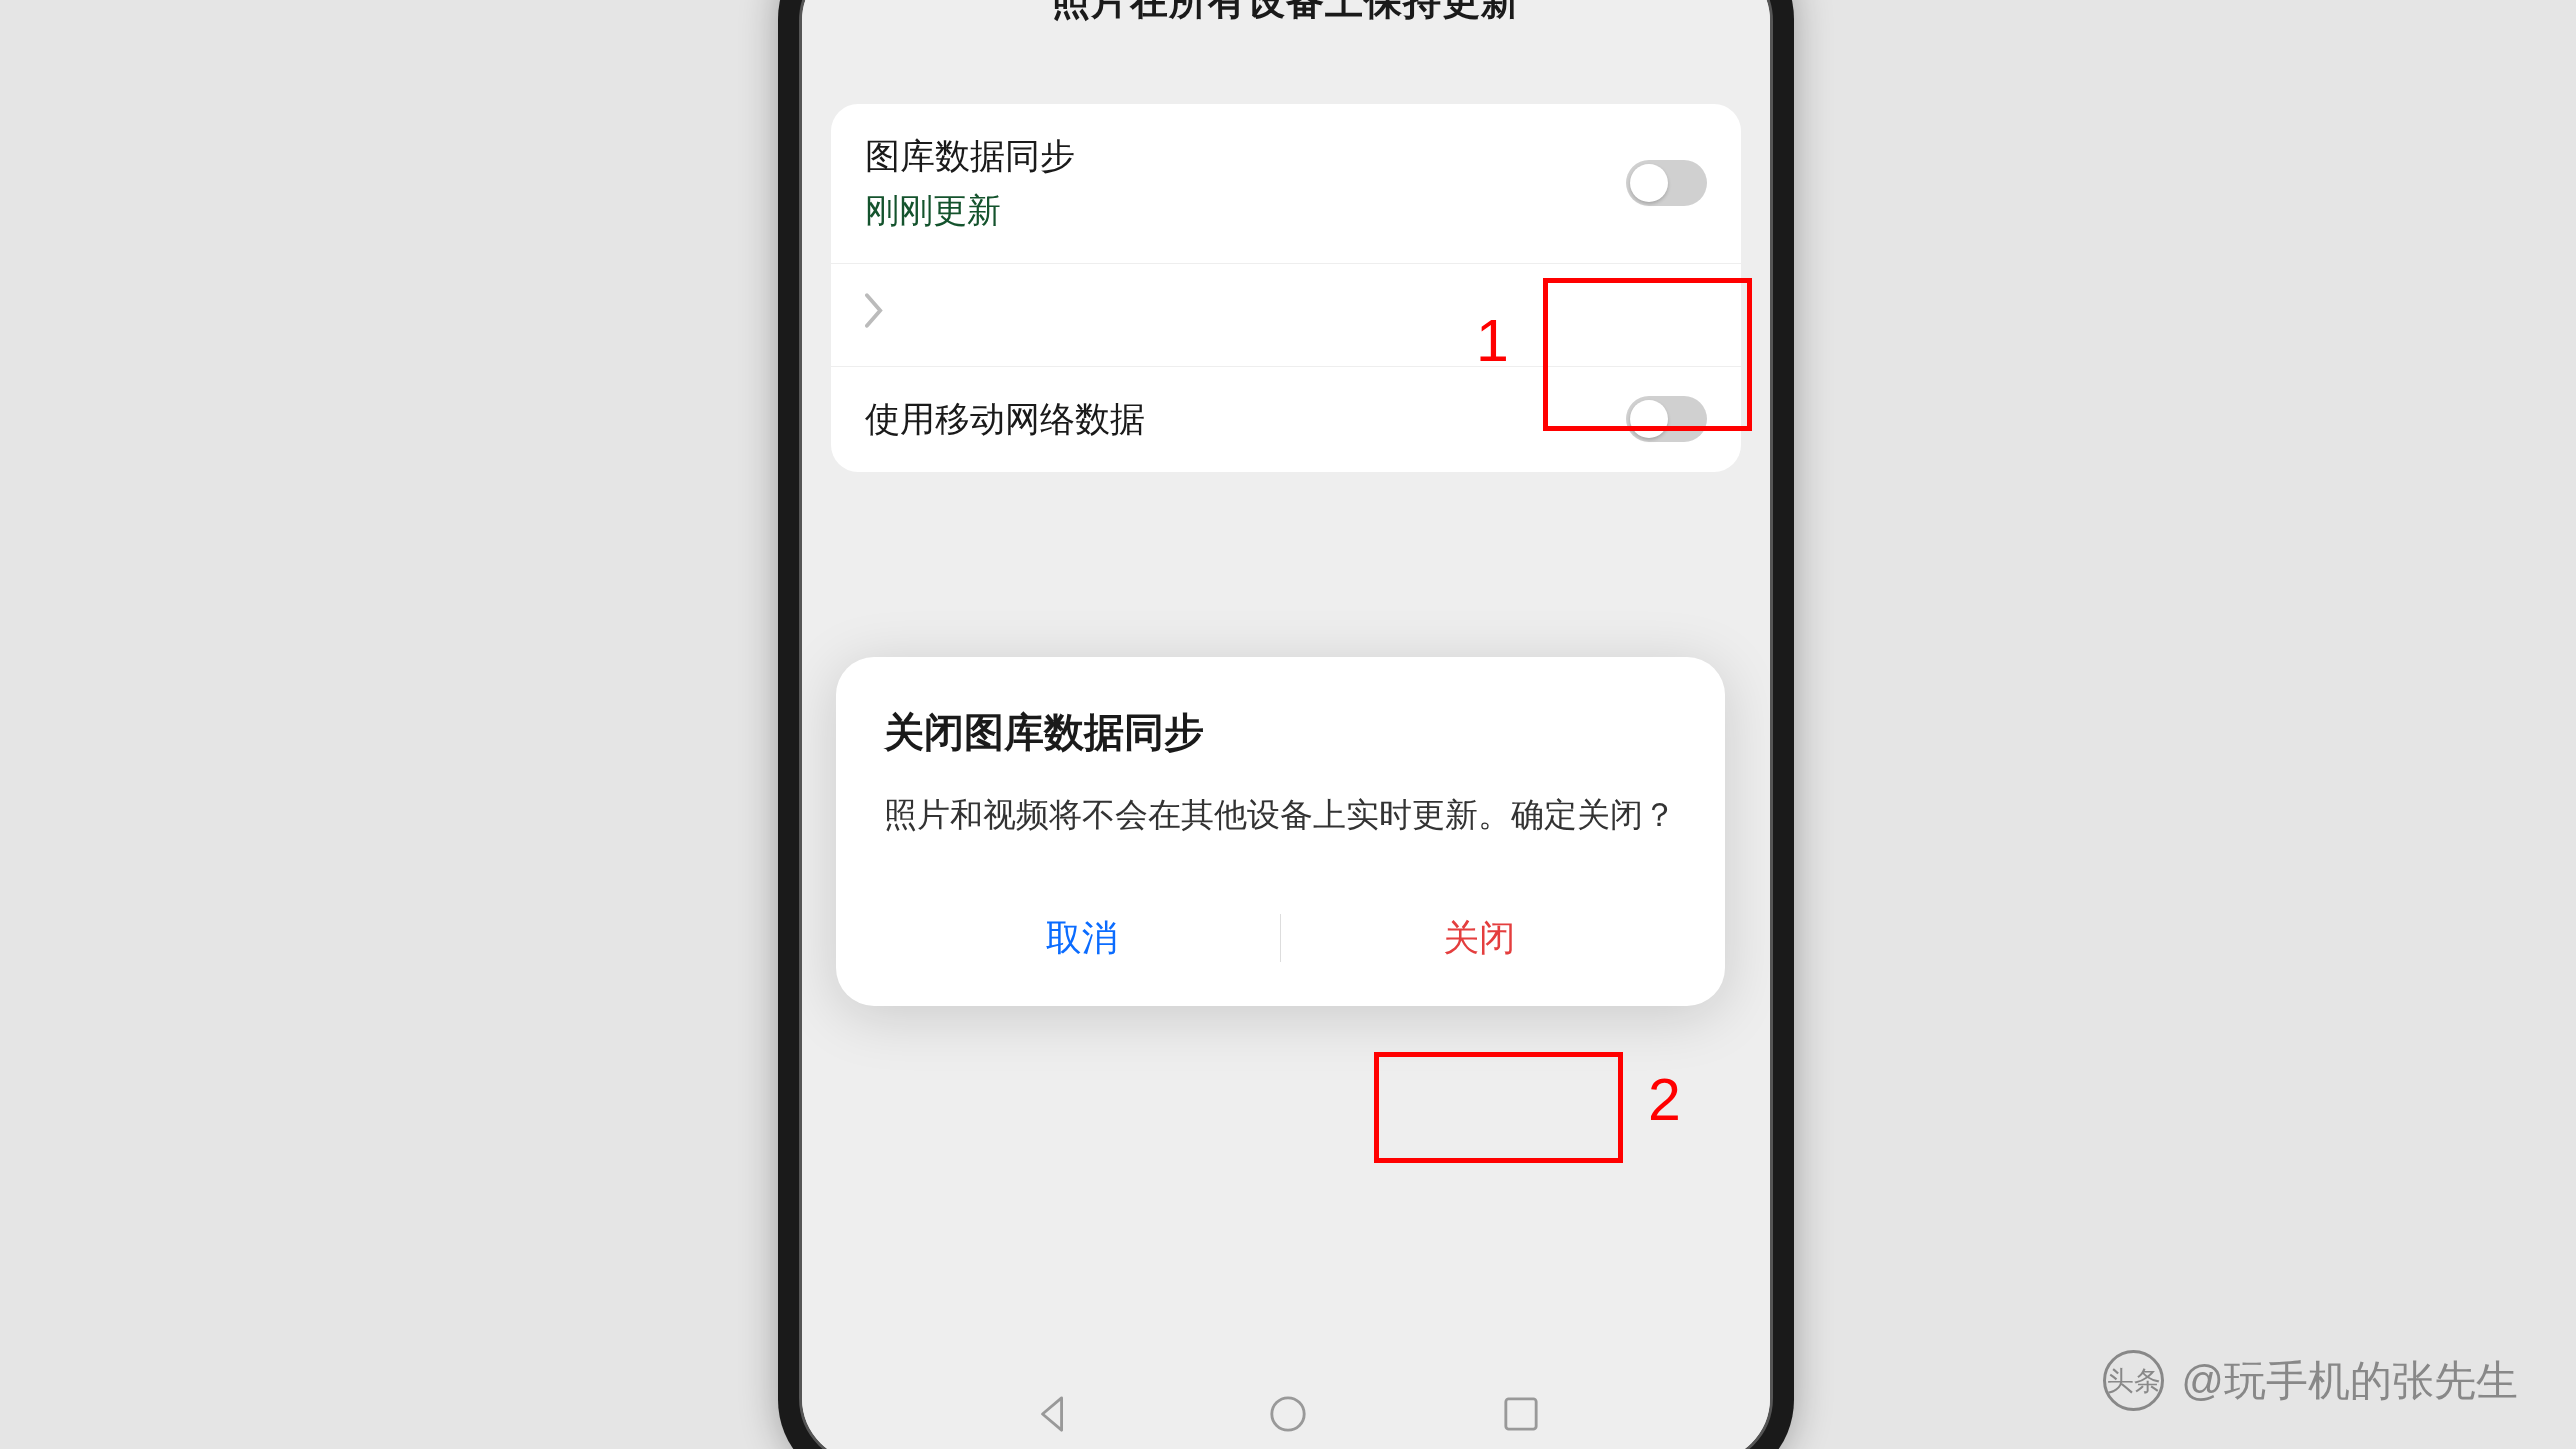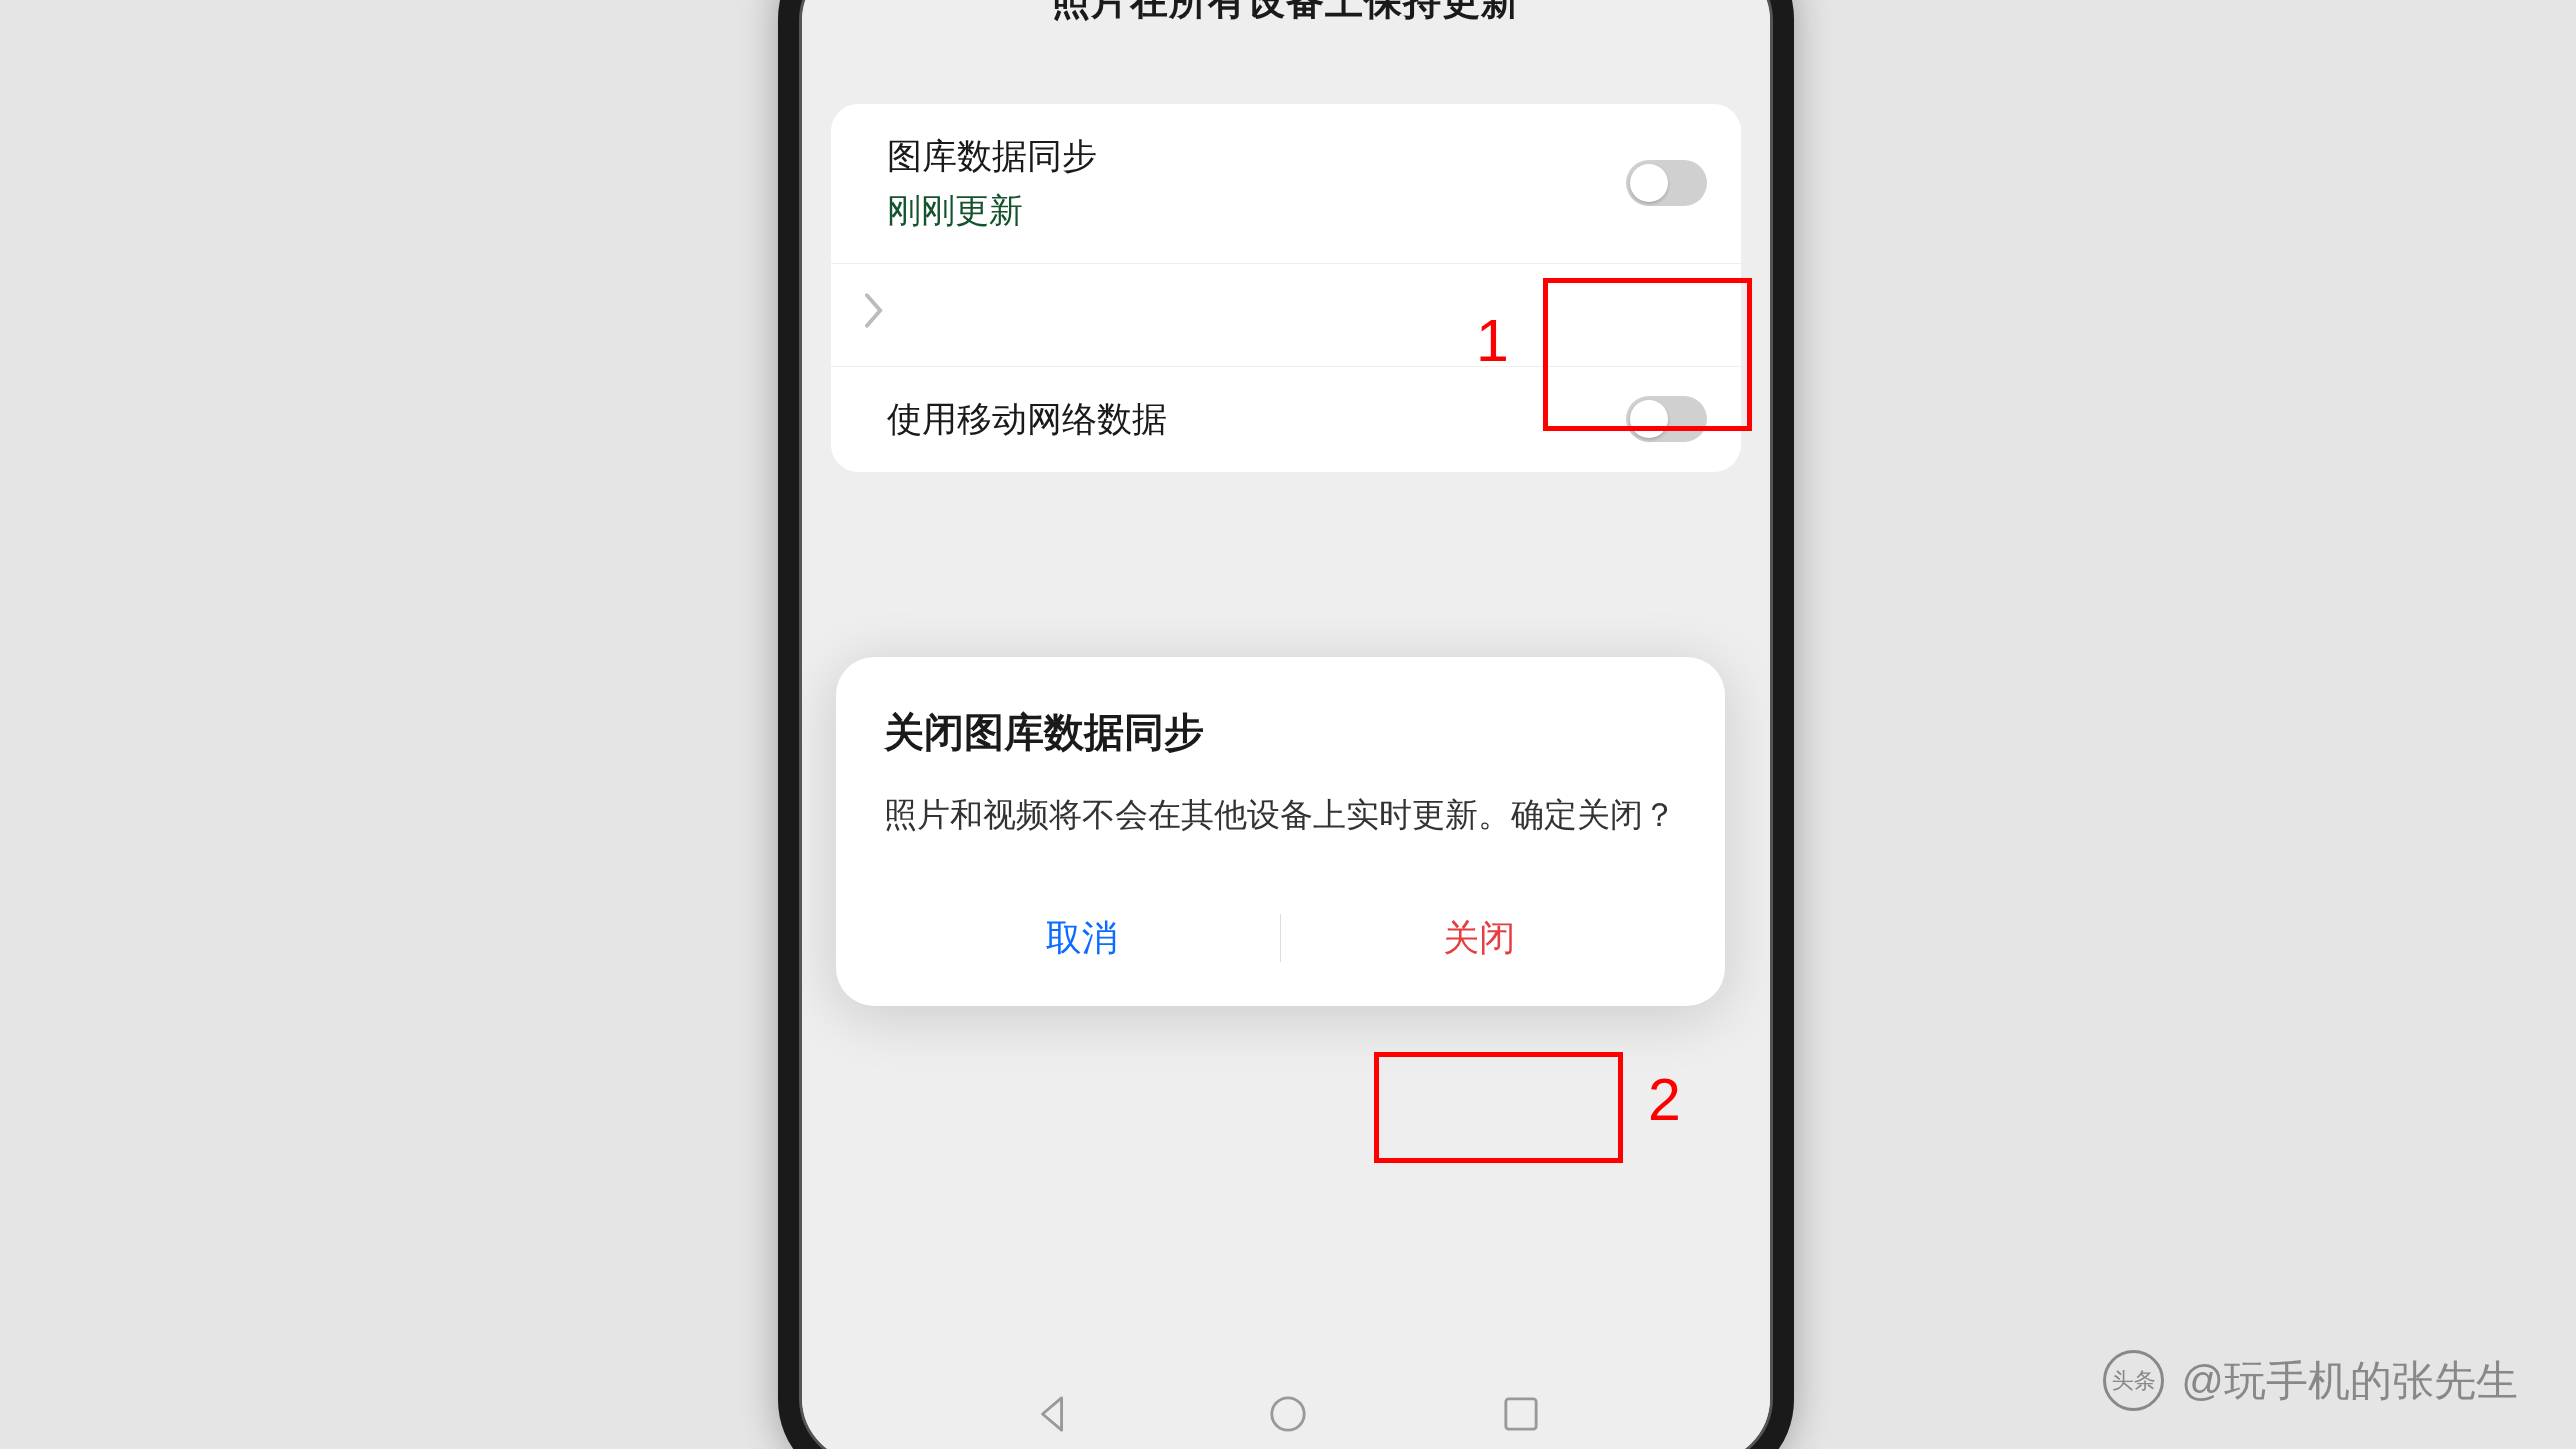--- a/index.html
+++ b/index.html
@@ -62,21 +62,20 @@
     }
     .setting-item {
       display: flex;
       align-items: center;
       padding: 29px 34px;
       border-bottom: 1.9px solid #eee;
     }
     .setting-item:last-child { border-bottom: none; gap: 19px; }
     .setting-text {
       flex: 1;
-      margin-left: 22px;
     }
     .setting-title {
       font-size: 35px;
       color: #1a1a1a;
       font-weight: 500;
     }
     .setting-sub {
       font-size: 34px;
       color: #14532d;
       margin-top: 7.7px;
@@ -192,21 +191,21 @@
       gap: 17px;
     }
     .watermark-logo {
       width: 61px;
       height: 61px;
       border: 3.8px solid #888;
       border-radius: 50%;
       display: flex;
       align-items: center;
       justify-content: center;
-      font-size: 22px;
+      font-size: 27px;
       color: #888;
     }
   </style>
 </head>
 <body>
 
 <div class="phone-frame">
   <div class="phone-inner">
     <div class="screen">
 

